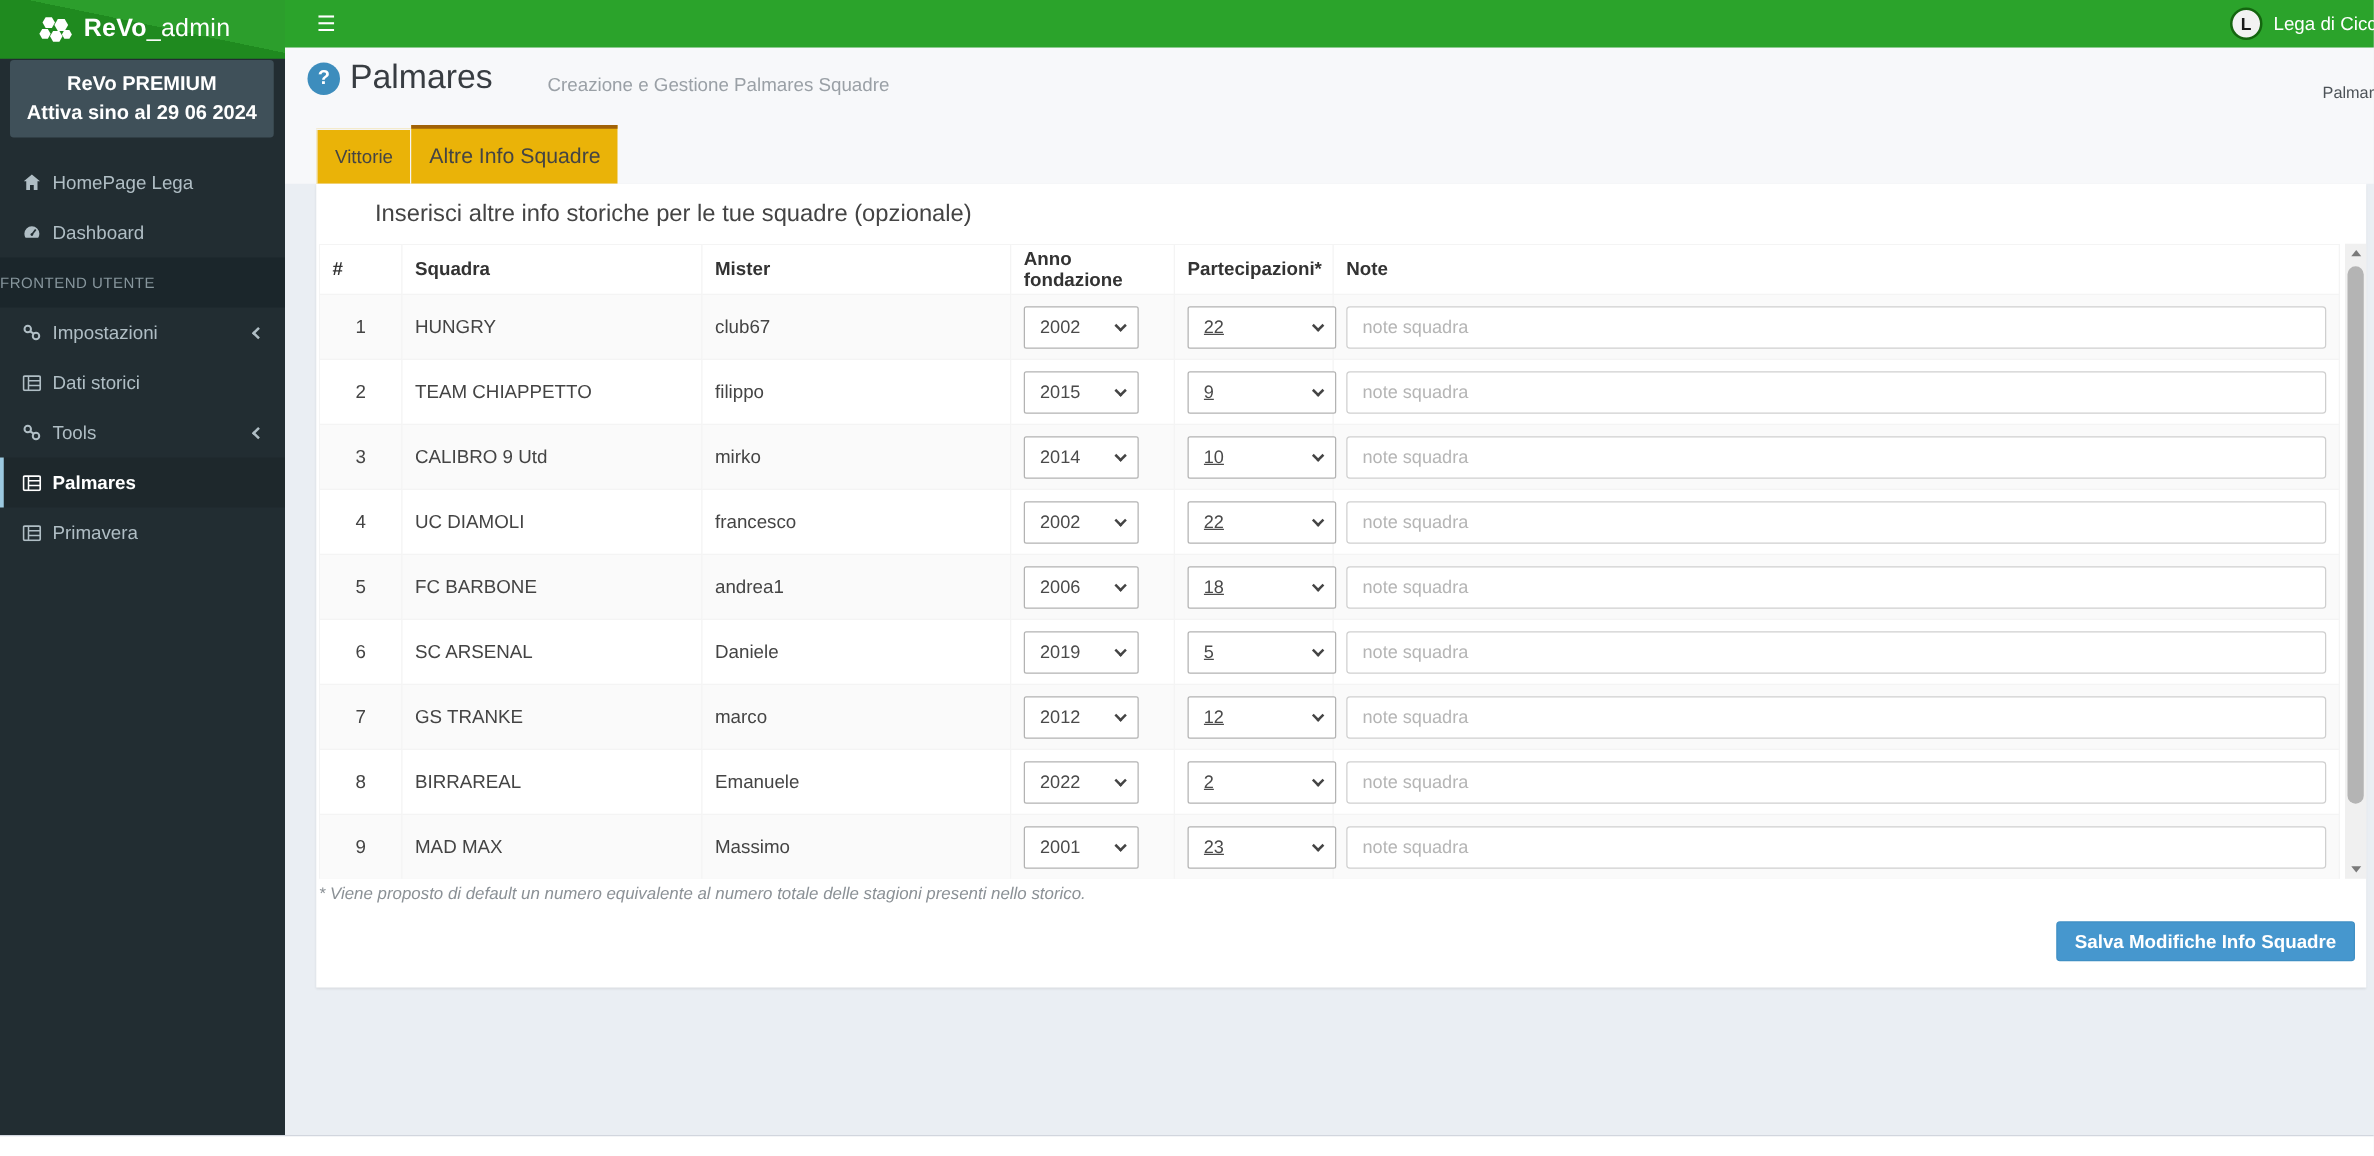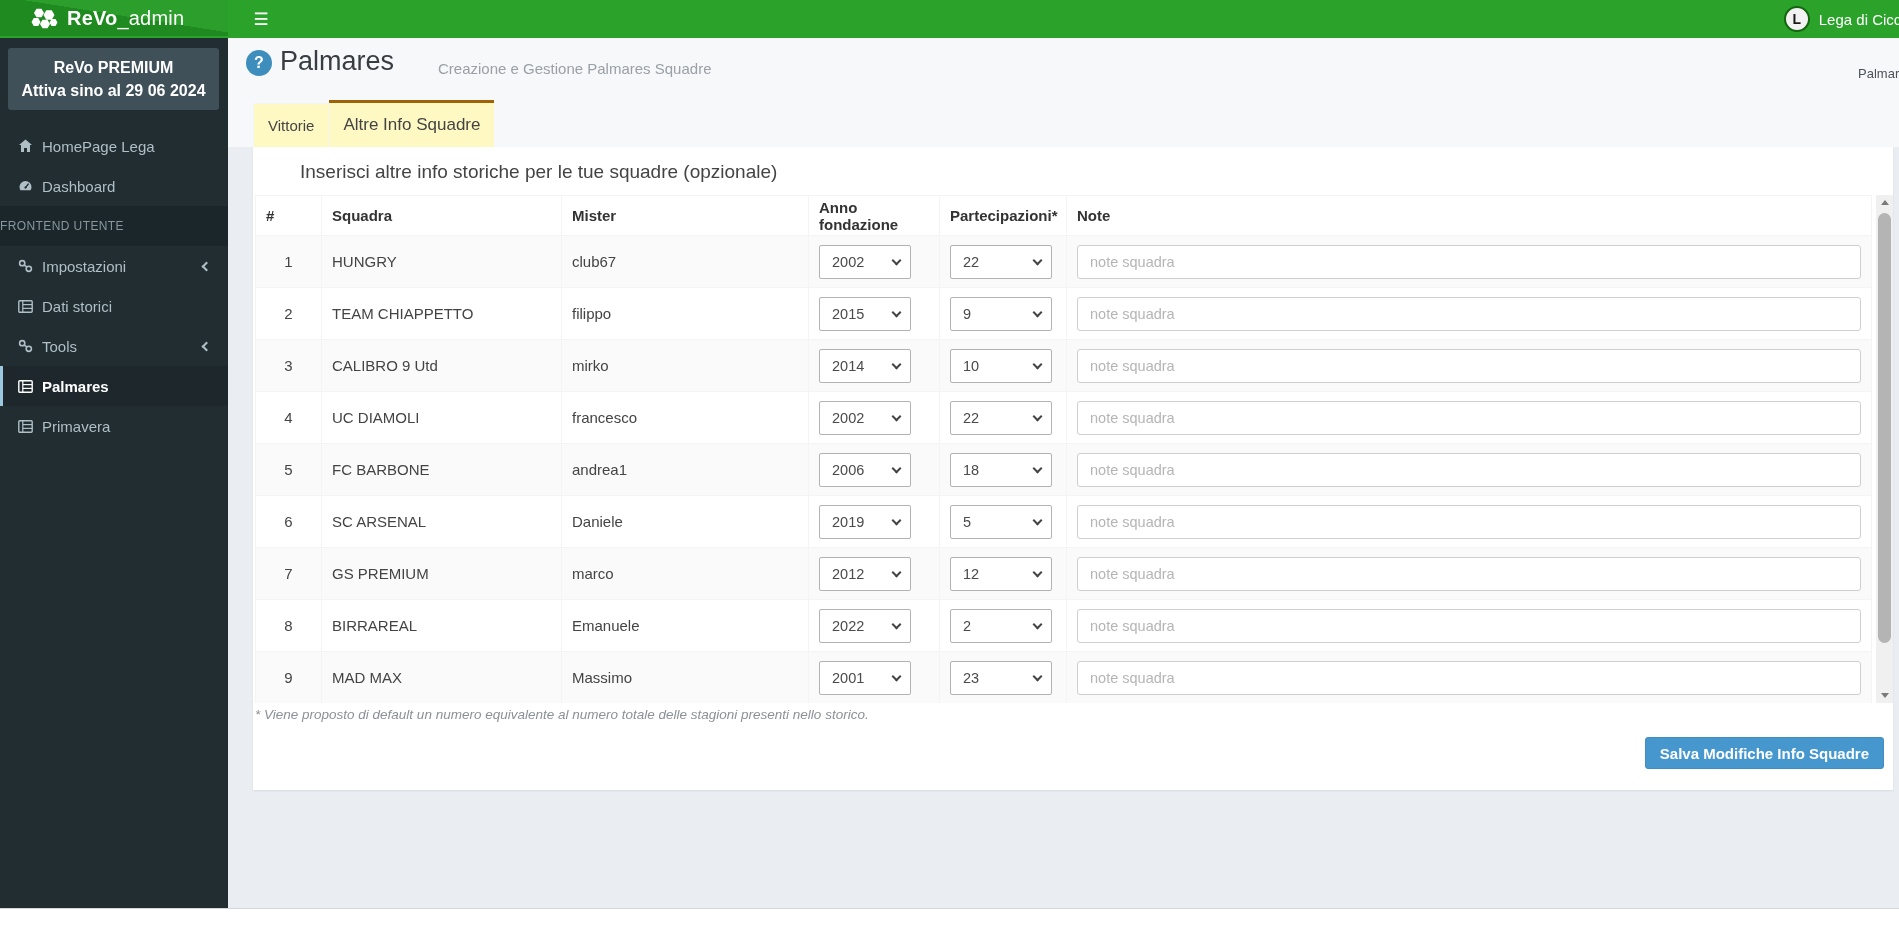--- a/index.html
+++ b/index.html
@@ -1,21 +1,21 @@
 <!DOCTYPE html>
 <html><head>
 <meta charset="utf-8">
 <style>
   * { margin:0; padding:0; box-sizing:border-box; }
   html,body { width:1899px; height:925px; overflow:hidden;
     font-family:"Liberation Sans", sans-serif; background:#eaeef3; }
 
   
   .navbar { position:absolute; left:0; top:0; width:1899px; height:38px; background:#2ba32b; z-index:30; }
-  .brand { position:absolute; left:0; top:0; width:228px; height:36px;
+  .brand { position:absolute; left:0; top:0; width:228px; height:47px;
     background:linear-gradient(to top right,#1f8a1f 55%,#2c9e2c 55%);
     display:flex; align-items:center; padding-left:30px; gap:8px; }
   .brand-text { color:#fff; font-size:20px; letter-spacing:.2px; }
   .brand-text b { font-weight:700; }
   .brand-text .lite { font-weight:300; }
   .hamburger { position:absolute; left:244px; top:0; height:38px; width:34px;
     display:flex; align-items:center; justify-content:center; color:#fff; font-size:17px; cursor:pointer; }
   .user-chip { position:absolute; right:-14px; top:0; height:38px; display:flex; align-items:center; gap:9px;
     color:#fff; font-size:15px; white-space:nowrap; }
   .avatar { width:26px; height:26px; border-radius:50%; background:#f2f2f2; border:2px solid #14650f;
@@ -38,21 +38,21 @@
   .main { position:absolute; left:228px; top:38px; width:1671px; height:870px; background:#eaeef3; }
   .head-band { position:absolute; left:0; top:0; width:100%; height:109px; background:#f7f8fa; }
   .help-badge { position:absolute; left:18px; top:12px; width:26px; height:26px; border-radius:50%;
     background:#3d8dbd; color:#fff; font-weight:700; font-size:16px;
     display:flex; align-items:center; justify-content:center; cursor:pointer; }
   .page-title { position:absolute; left:52px; top:8px; font-size:27px; color:#383d42; }
   .page-subtitle { position:absolute; left:210px; top:22px; font-size:15px; color:#9aa0a6; }
   .breadcrumb { position:absolute; right:-14px; top:28px; font-size:13px; color:#4c5257; white-space:nowrap; }
 
   .tabs { position:absolute; left:25px; top:62px; display:flex; align-items:flex-end; height:47px; }
-  .tab { background:#fef9c3; height:44px; padding:0 14px; display:flex; align-items:center;
+  .tab { background:#eab308; height:44px; padding:0 14px; display:flex; align-items:center;
     font-size:15px; color:#444; cursor:pointer; border:1px solid #f4f4f4; border-bottom:none; }
   .tab.active { height:47px; border-top:3px solid #a16207; border-left:none; border-right:none; font-size:17px; }
 
   .content-box { position:absolute; left:25px; top:109px; width:1640px; height:643px; background:#fff;
     box-shadow:0 1px 2px rgba(0,0,0,.08); }
   .box-heading { position:absolute; left:2px; top:14px; font-size:19px; color:#444;margin-left:45px; }
 
   .scrollwrap { position:absolute; left:2px; top:48px; width:1636px; height:508px; overflow:hidden; }
   table.info { border-collapse:collapse; width:1616px; table-layout:fixed; }
   table.info th, table.info td { border:1px solid #f4f4f4; font-size:15px; color:#444; }
@@ -60,21 +60,21 @@
   table.info td { height:52px; padding:0 10px; vertical-align:middle; }
   table.info tbody tr:nth-child(odd) td { background:#fafafa; }
   .c0 { width:66px; text-align:center; } .c1 { width:240px; } .c2 { width:247px; }
   .c3 { width:131px; } .c4 { width:127px; } .c5 { width:805px; }
   td.c0 { text-align:center; }
 
   .selwrap { position:relative; display:inline-block; }
   .selwrap select { appearance:none; -webkit-appearance:none; height:34px; background:#fff;
     border:1px solid #b3b3b3; border-radius:2px; padding:0 28px 0 12px; font-size:14.5px; color:#4a4a4a;
     font-family:"Liberation Sans", sans-serif; cursor:pointer; }
-  .sel-anno select { width:92px; } .sel-part select { width:102px; }
+  .sel-anno select { width:92px; } .sel-part select { width:119px;text-decoration:underline; }
   .chev-down { position:absolute; right:11px; top:12px; width:7px; height:7px; pointer-events:none;
     border-right:2px solid #444; border-bottom:2px solid #444; transform:rotate(45deg); }
   input.note { width:100%; height:34px; border:1px solid #cfcfcf; border-radius:3px; padding:0 12px;
     font-size:14.5px; color:#555; font-family:"Liberation Sans", sans-serif; background:#fff; }
   input.note::placeholder { color:#b5b5b5; }
 
   
   .vscroll { position:absolute; right:0; top:48px; width:17px; height:508px; background:#f0f0f0; }
   .vs-arrow { position:absolute; left:0; width:17px; height:15px; display:flex; align-items:center; justify-content:center; cursor:pointer; }
   .vs-arrow.up { top:0; } .vs-arrow.down { bottom:0; }
@@ -269,21 +269,21 @@
             <tr>
               <td class="c0">6</td>
               <td class="c1">SC ARSENAL</td>
               <td class="c2">Daniele</td>
               <td class="c3"><span class="selwrap sel-anno"><select><option>2019</option></select><span class="chev-down"></span></span></td>
               <td class="c4"><span class="selwrap sel-part"><select><option>5</option></select><span class="chev-down"></span></span></td>
               <td class="c5"><input class="note" type="text" placeholder="note squadra" style=""></td>
             </tr>
             <tr>
               <td class="c0">7</td>
-              <td class="c1">GS PREMIUM</td>
+              <td class="c1">GS TRANKE</td>
               <td class="c2">marco</td>
               <td class="c3"><span class="selwrap sel-anno"><select><option>2012</option></select><span class="chev-down"></span></span></td>
               <td class="c4"><span class="selwrap sel-part"><select><option>12</option></select><span class="chev-down"></span></span></td>
               <td class="c5"><input class="note" type="text" placeholder="note squadra" style=""></td>
             </tr>
             <tr>
               <td class="c0">8</td>
               <td class="c1">BIRRAREAL</td>
               <td class="c2">Emanuele</td>
               <td class="c3"><span class="selwrap sel-anno"><select><option>2022</option></select><span class="chev-down"></span></span></td>

